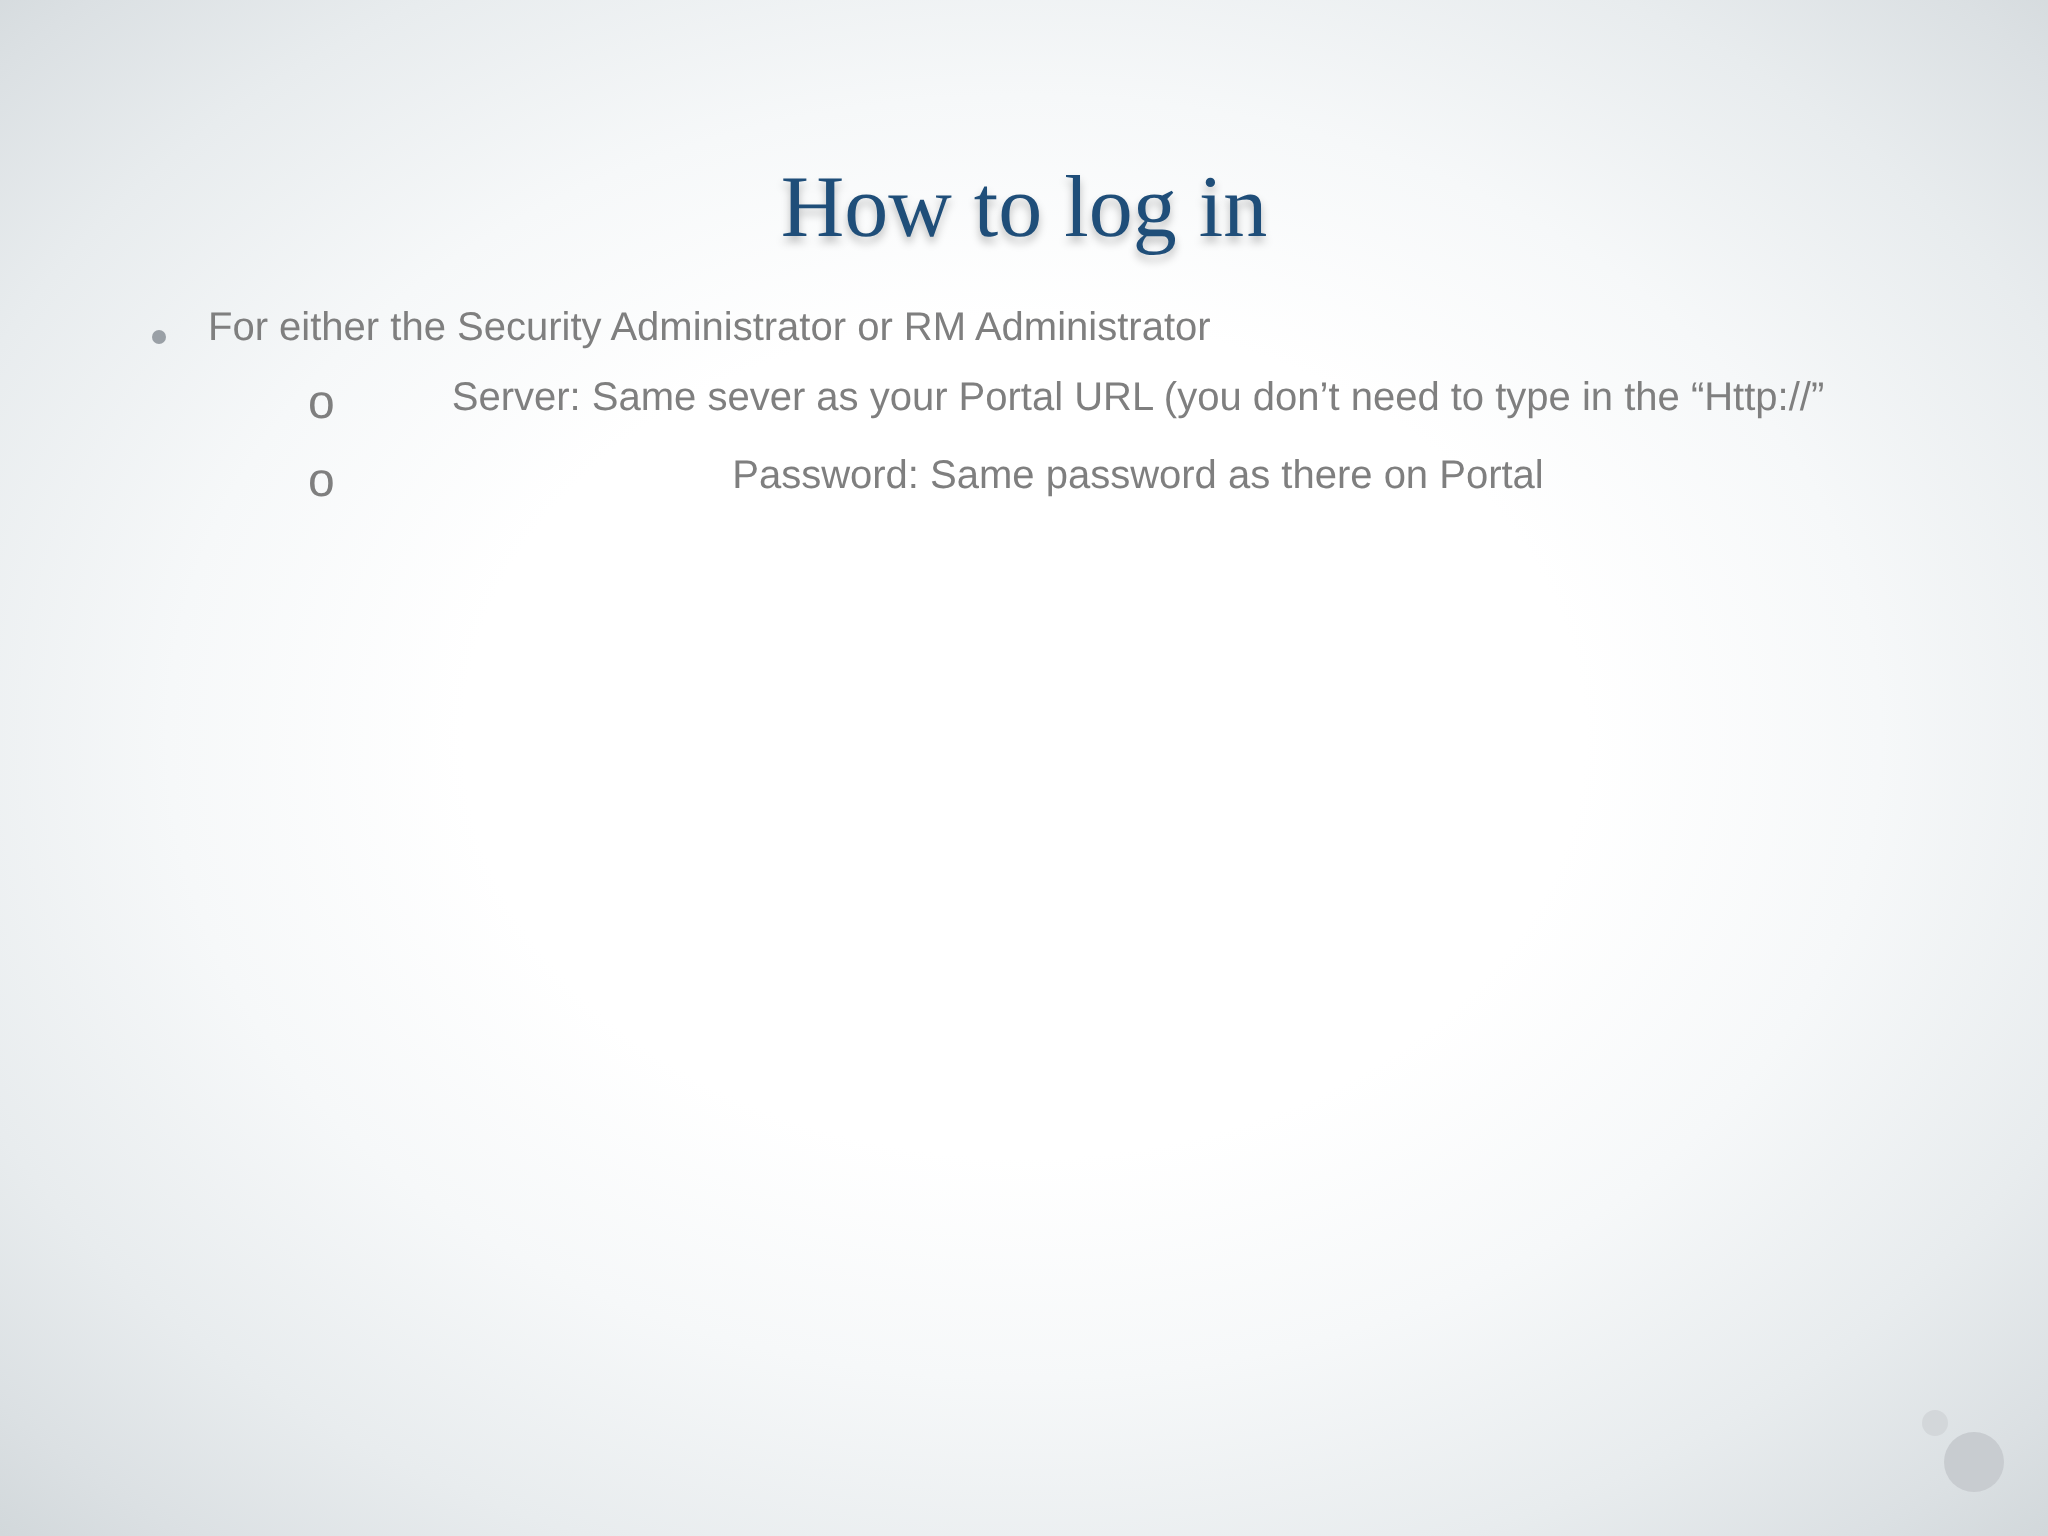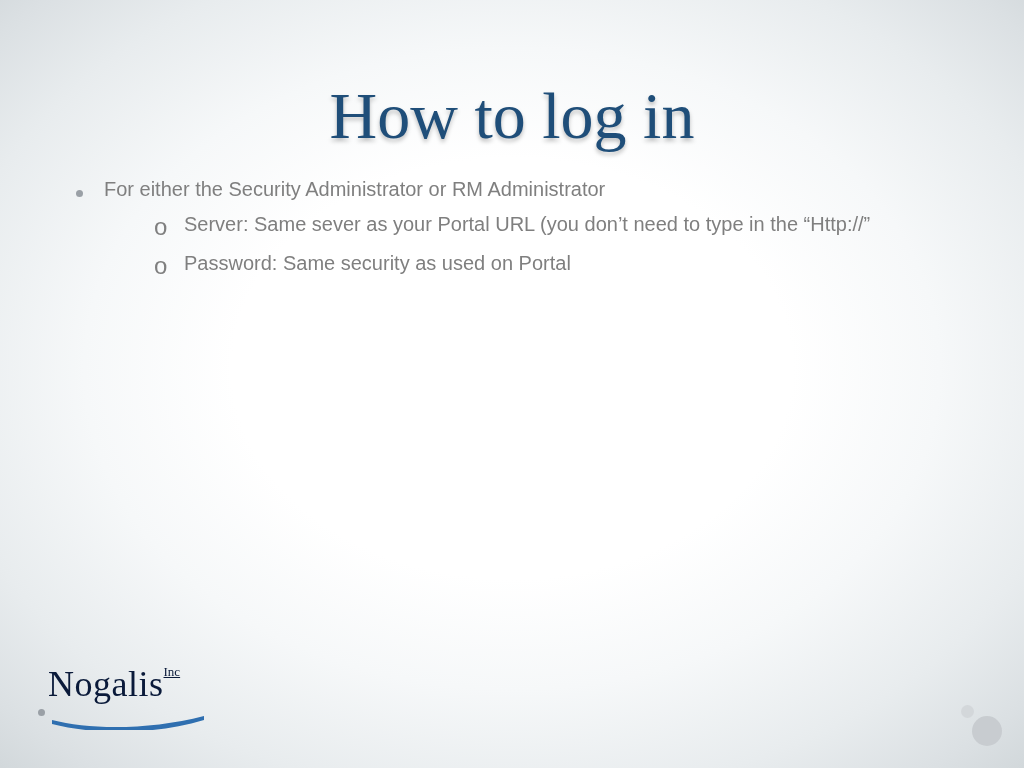--- a/index.html
+++ b/index.html
@@ -23,21 +23,21 @@
         #dbe0e3 92%,
         #d2d8db 100%);
     box-sizing: border-box;
     padding: 78px 70px 40px 70px;
   }
   h1.title {
     margin: 0 0 22px 0;
     text-align: center;
     font-family: Garamond, "Times New Roman", Georgia, serif;
     font-weight: 400;
-    font-size: 66px;
+    font-size: 44px;
     color: #1f4e79;
     text-shadow: 0 3px 4px rgba(0,0,0,0.25);
   }
   ul.level1 {
     margin: 0;
     padding: 0 0 0 0;
     list-style: none;
     color: #7f7f7f;
     font-size: 20px;
     line-height: 1.35;
@@ -54,20 +54,21 @@
     top: 14px;
     width: 7px;
     height: 7px;
     border-radius: 50%;
     background: #9aa0a6;
   }
   ul.level2 {
     margin: 8px 0 0 0;
     padding: 0 0 0 46px;
     list-style: none;
+    text-align: center;
   }
   ul.level2 > li {
     position: relative;
     padding-left: 34px;
     margin-bottom: 12px;
   }
   ul.level2 > li::before {
     content: "o";
     position: absolute;
     left: 4px;
@@ -153,32 +154,25 @@
   <h1 class="title">How to log in</h1>
 
   <ul class="level1">
     <li>
       <span>For either the Security Administrator or RM Administrator</span>
       <ul class="level2">
         <li>
           <span>Server: Same sever as your Portal URL (you don’t need to type in the “Http://”</span>
         </li>
         <li>
-          <span>Password: Same security as used on Portal</span>
+          <span>Password: Same password as there on Portal</span>
         </li>
       </ul>
     </li>
   </ul>
 
-  <div class="logo">
-    <span class="bullet"></span>
-    <span class="word">Nogalis</span><span class="inc">Inc</span>
-    <svg class="swoosh" viewBox="0 0 156 18">
-      <path d="M2,8 C40,18 100,18 154,4 L154,8 C100,24 40,22 2,12 Z" fill="#2f6fb0"></path>
-    </svg>
-  </div>
 
   <div class="corner">
     <div class="small"></div>
     <div class="big"></div>
   </div>
 
 </div>
 
 </body></html>

